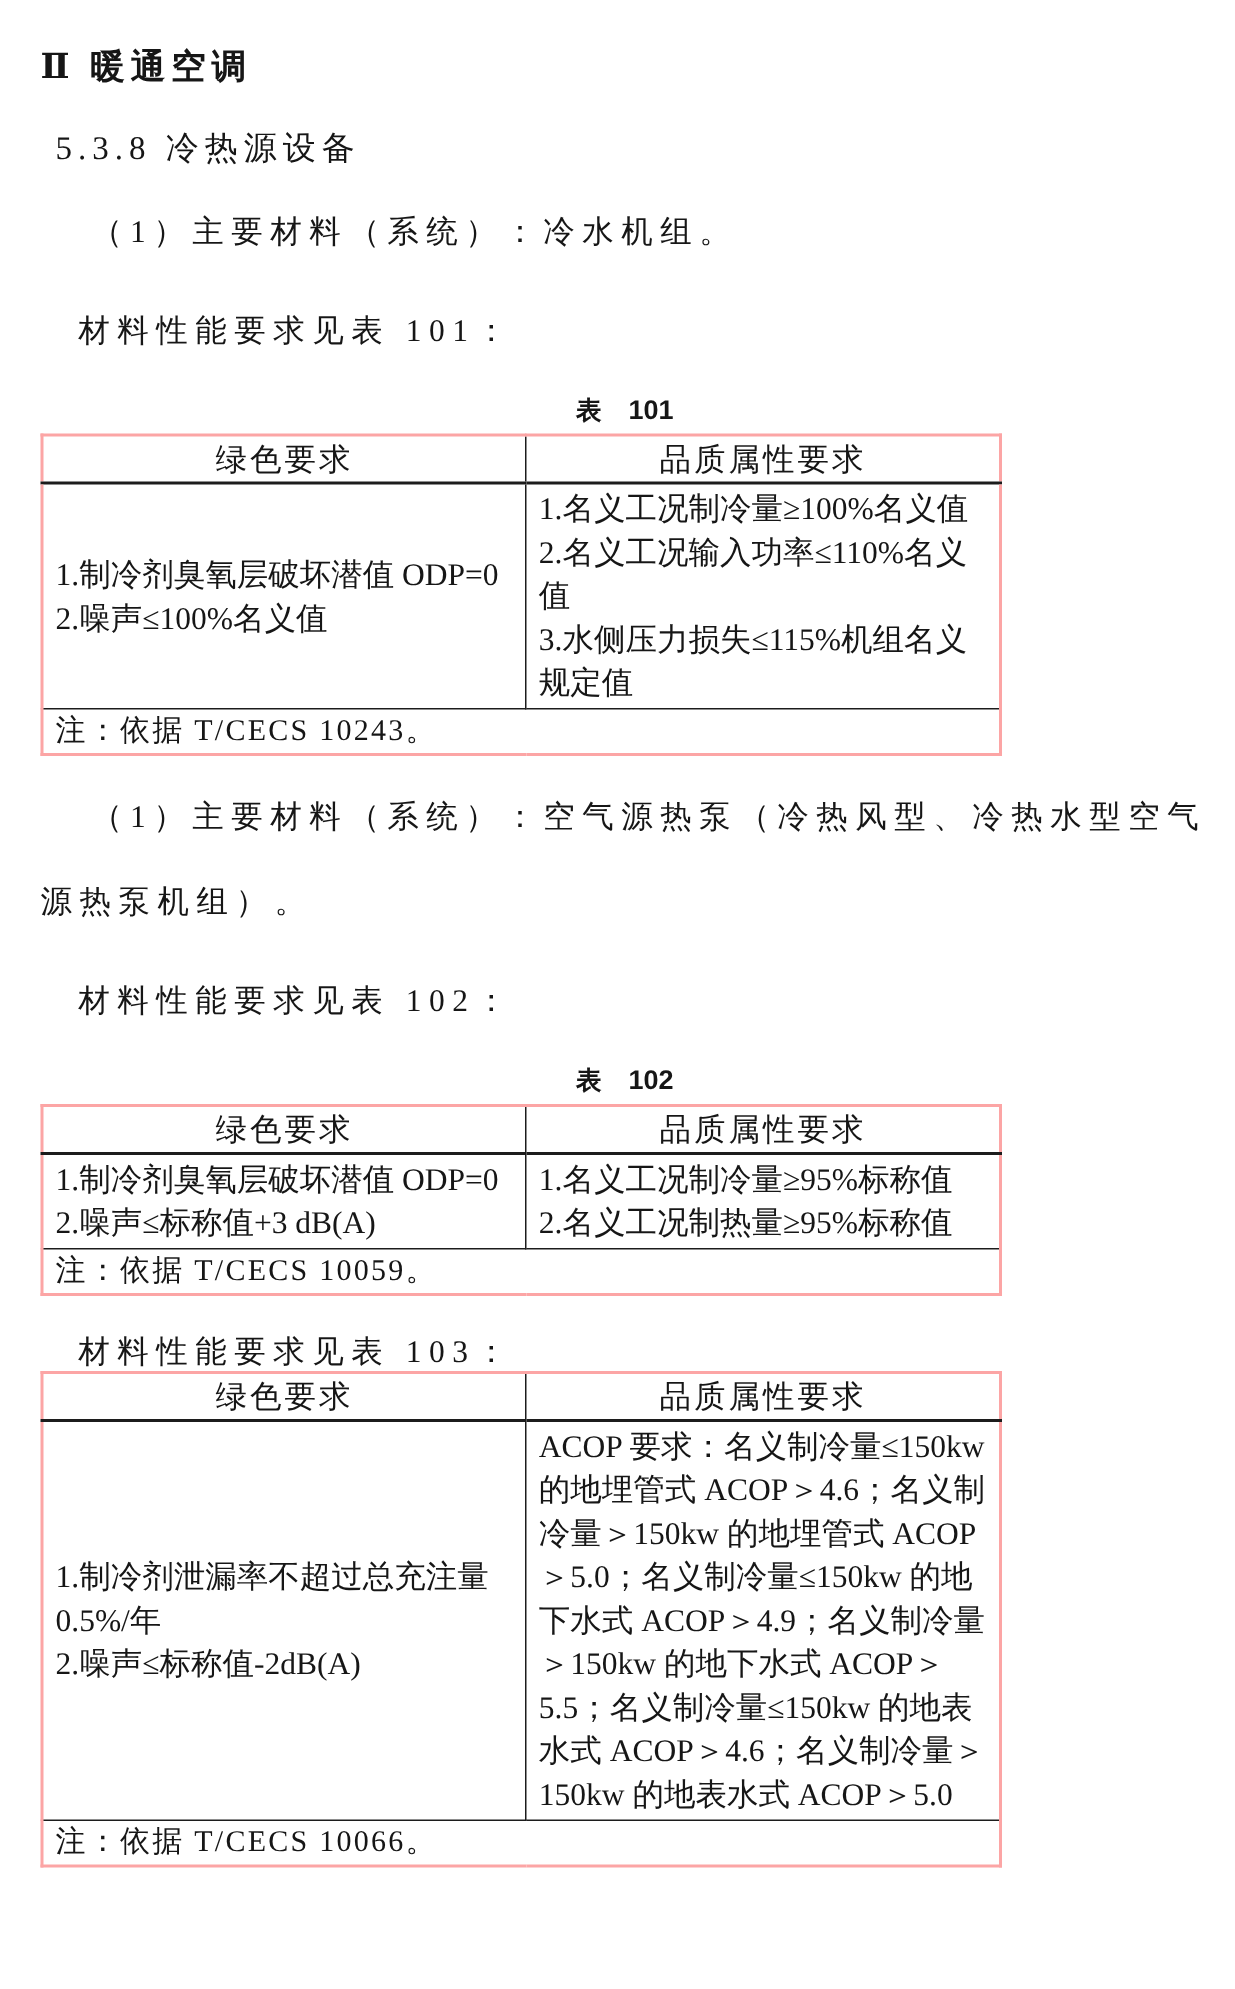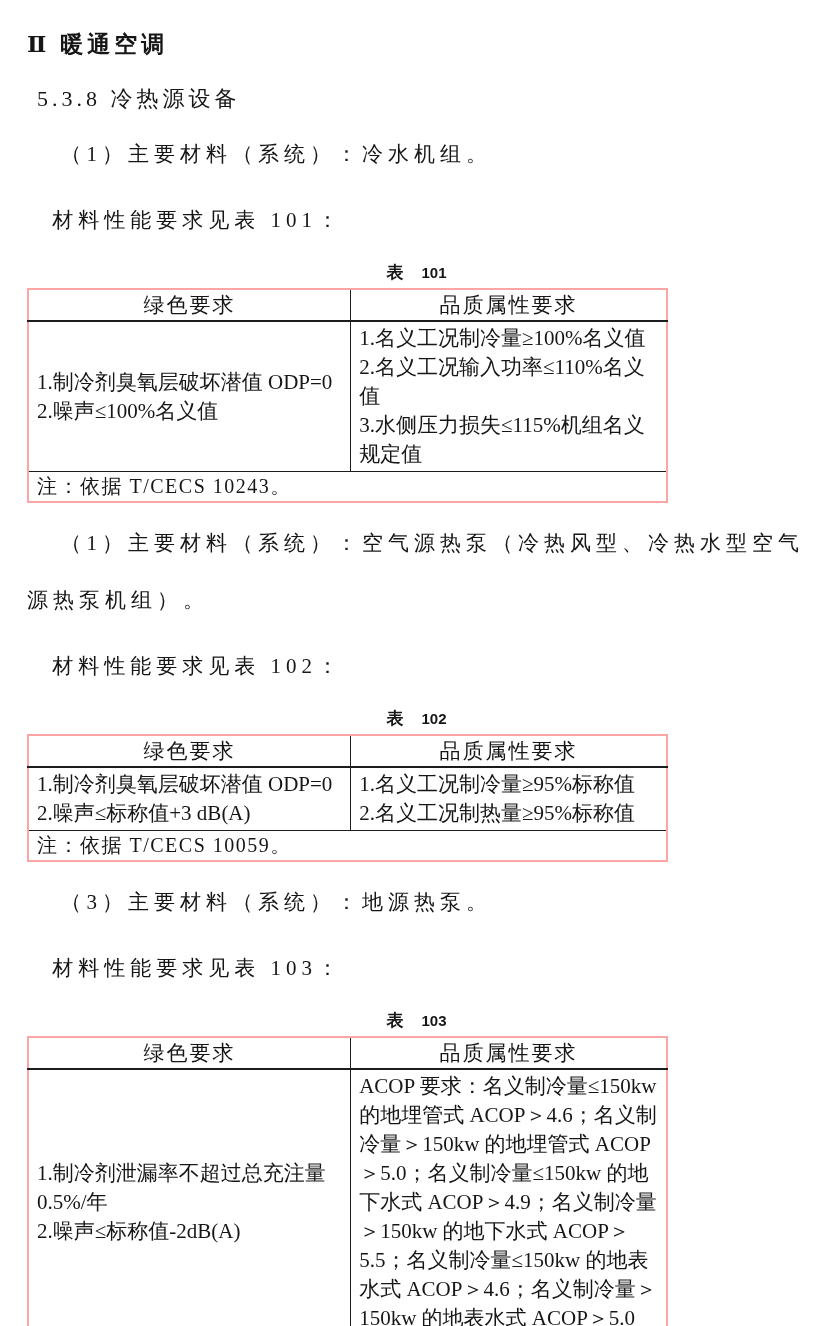--- a/index.html
+++ b/index.html
@@ -50,21 +50,21 @@
   .table-title {
     margin: 30px 0 5px;
     text-align: center;
     font-size: 17px;
     font-weight: 700;
     letter-spacing: 2px;
     line-height: 20px;
   }
   .table-title .tnum {
     font-family: "Liberation Sans", "DejaVu Sans", sans-serif;
-    font-size: 15px;
+    font-size: 18px;
     letter-spacing: 0;
     margin-left: 16px;
   }
 
   table.req-table {
     width: 641px;
     border-collapse: collapse;
     table-layout: fixed;
     border: 2px solid #fca5a5;
   }
@@ -174,24 +174,22 @@
         </td>
       </tr>
       <tr>
         <td class="note-cell" colspan="2">注：依据 T/CECS 10059。</td>
       </tr>
     </tbody>
   </table>
 </section>
 
 <section>
-  <p class="para-material">（3）主要材料（系统）：地源热泵。</p>
   <p class="para-ref">材料性能要求见表 103：</p>
 
-  <div class="table-title"><span>表</span><span class="tnum">103</span></div>
 
   <table class="req-table">
     <colgroup>
         <col class="col-left">
         <col class="col-right">
       </colgroup>
     <thead>
       <tr>
         <th>绿色要求</th>
         <th>品质属性要求</th>

